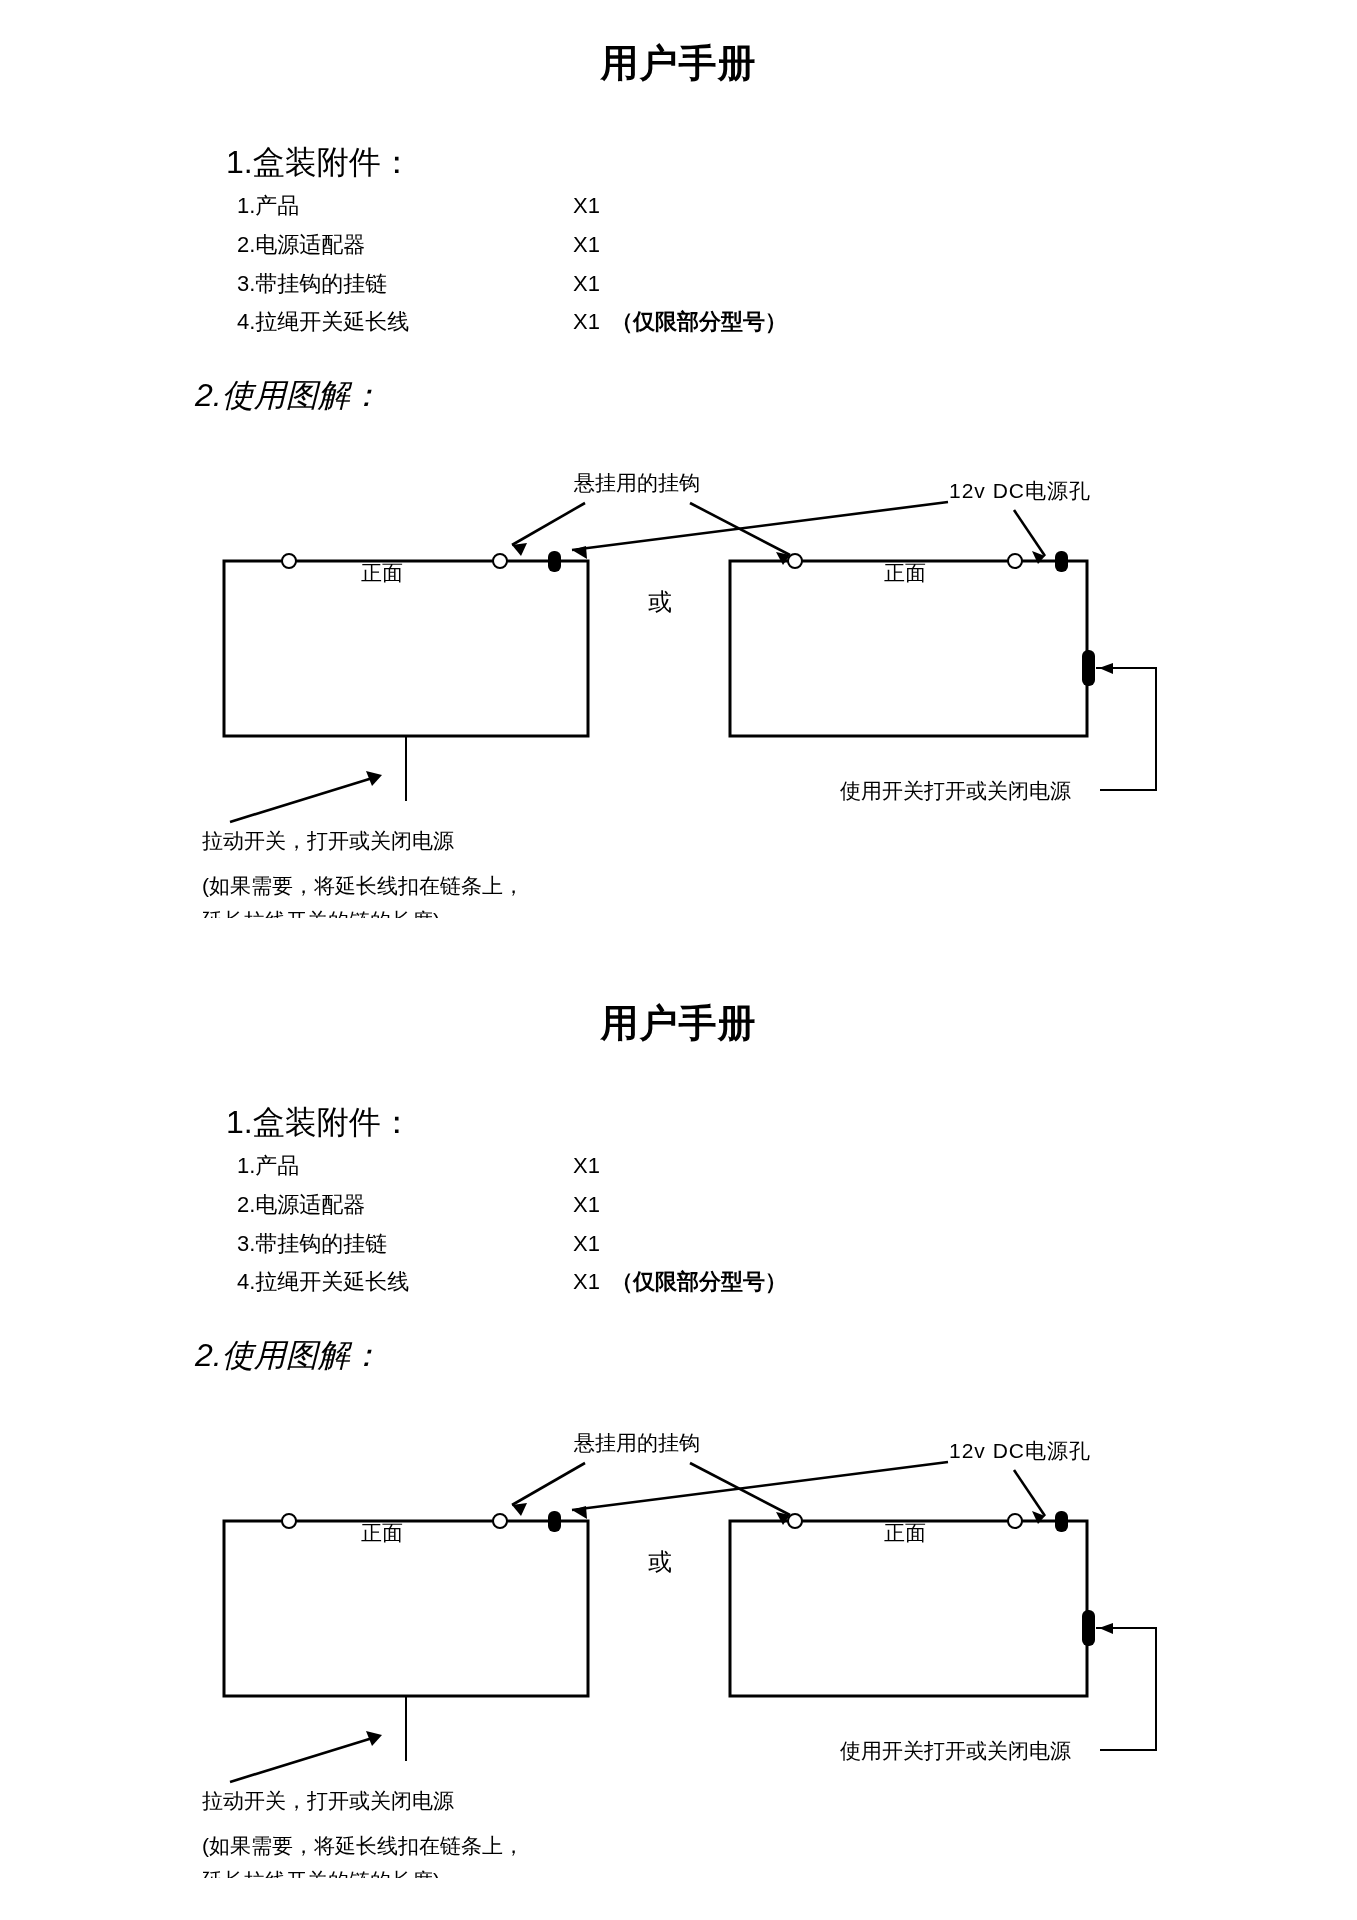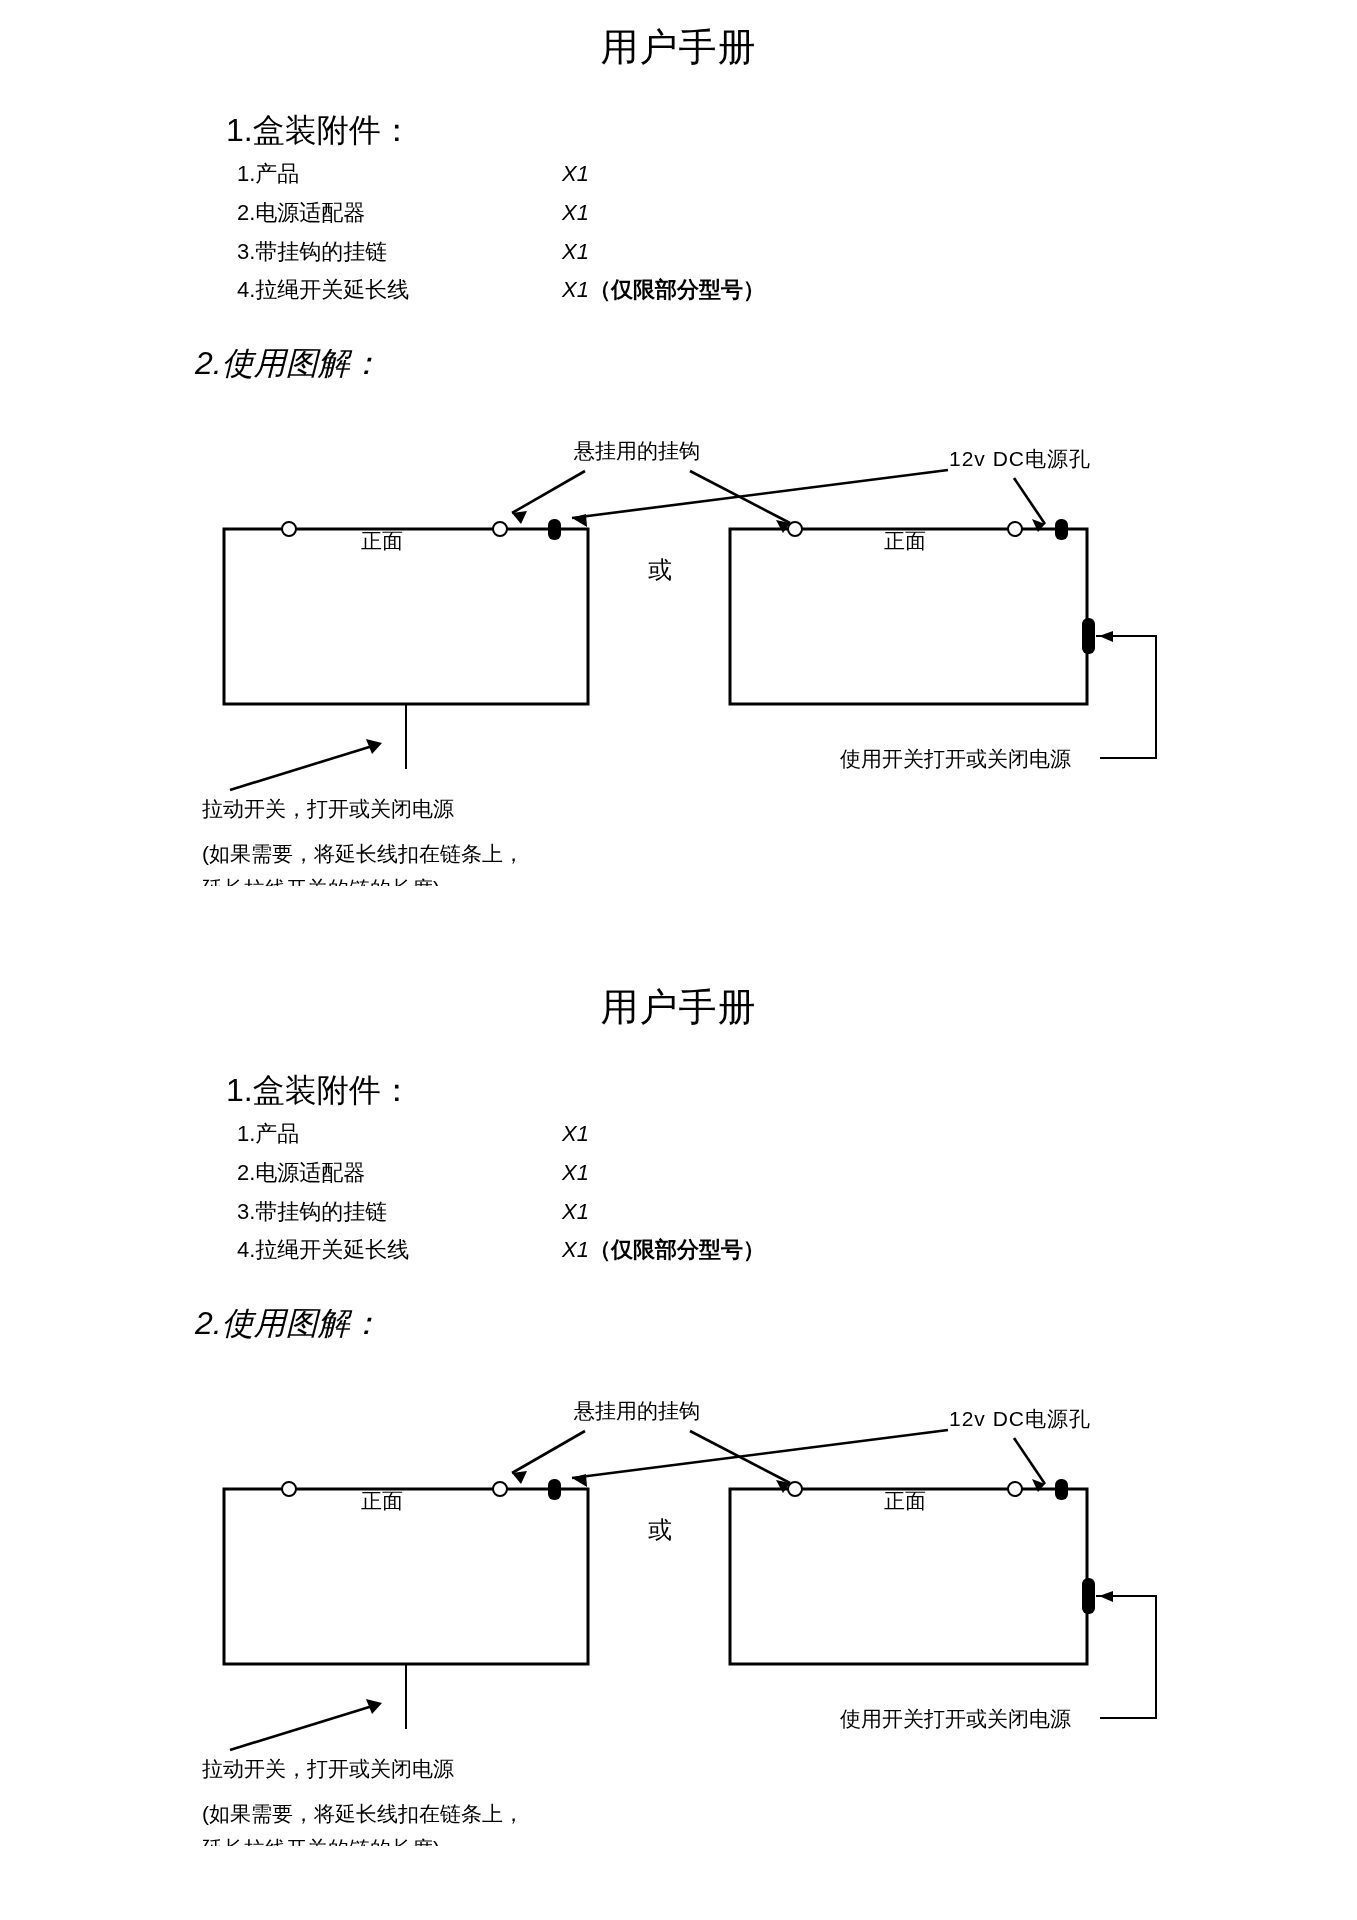--- a/index.html
+++ b/index.html
@@ -15,24 +15,24 @@
   }
   .page {
     position: relative;
     width: 1357px;
     height: 960px;
     overflow: hidden;
   }
   .doc-title {
     text-align: center;
     font-size: 38px;
-    font-weight: 400;
+    font-weight: 700;
     letter-spacing: 1px;
     padding-top: 22px;
-    margin: 0;
+    margin: 16px;
   }
   .section-heading {
     font-size: 32px;
     font-weight: 400;
     margin: 0;
     padding-left: 195px;
   }
   .sec1-heading { padding-top: 36px; margin-left: 31px; }
   .sec2-heading { padding-top: 34px; font-style: italic; }
 
@@ -40,29 +40,29 @@
     margin: 0;
     padding: 0 0 0 237px;
     list-style: none;
   }
   .parts-row {
     display: flex;
     align-items: baseline;
     font-size: 22px;
     line-height: 1.58;
     margin-top: 4px;
+    gap: 11px;
   }
   .part-name {
     width: 325px;
     flex: 0 0 325px;
     white-space: nowrap;
   }
   .part-qty {
     white-space: nowrap;
-    font-style: italic;
   }
   .part-note {
     white-space: nowrap;
     letter-spacing: 0px;
     font-weight: bold;
   }
 
   
   .diagram-wrap {
     position: relative;

